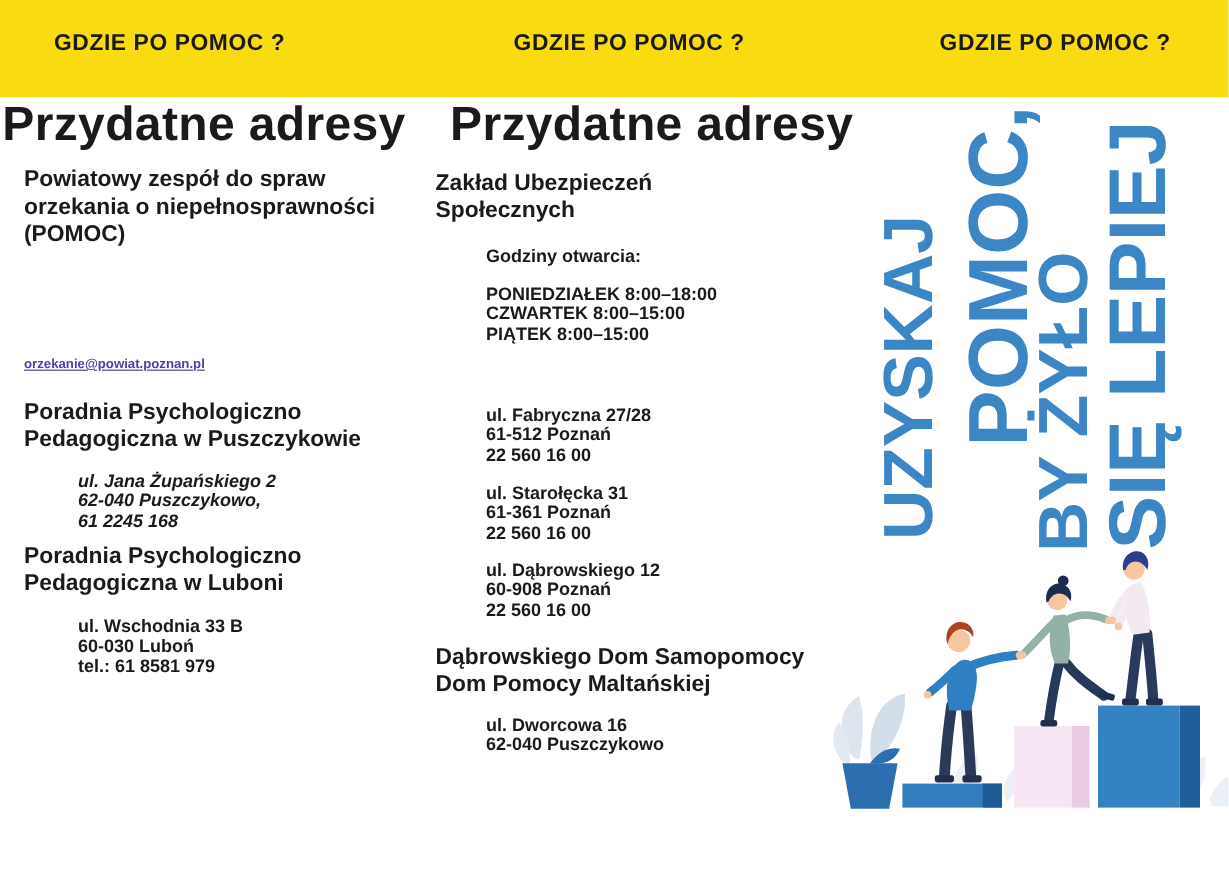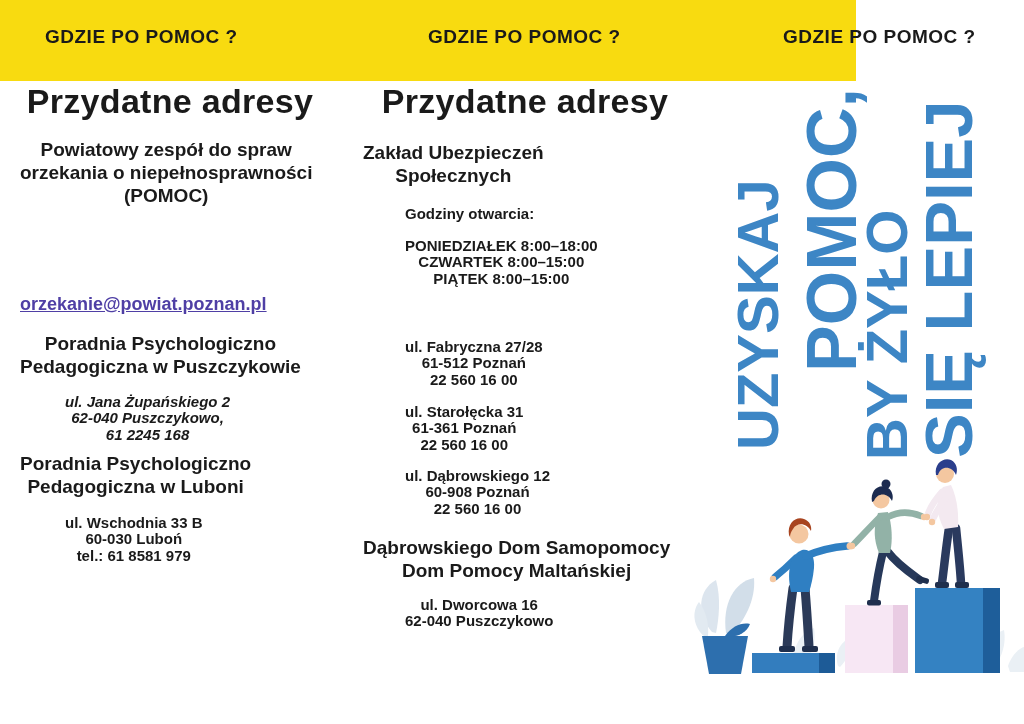--- a/index.html
+++ b/index.html
@@ -1,27 +1,27 @@
 <!DOCTYPE html>
 <html><head>
 <meta charset="utf-8">
 <style>
   html,body{margin:0;padding:0;background:#ffffff;}
   .page{position:relative;width:1024px;height:724px;background:#ffffff;overflow:hidden;
         font-family:"Liberation Sans","DejaVu Sans",sans-serif;color:#1a1a1a;}
-  .banner{position:absolute;left:0;top:0;width:856px;height:81px;background:#F8DB10;}
+  .banner{position:absolute;left:0;top:0;width:1024px;height:81px;background:#F8DB10;}
   .banner-item{position:absolute;top:26px;font-size:19px;font-weight:bold;letter-spacing:.5px;color:#1a1a1a;white-space:nowrap;}
   .b1{left:45px}.b2{left:428px}.b3{left:783px}
-  .h1{position:absolute;font-size:34px;font-weight:bold;letter-spacing:.3px;text-align:center;white-space:nowrap;}
+  .h1{position:absolute;font-size:40px;font-weight:bold;letter-spacing:.3px;text-align:center;white-space:nowrap;}
   .h1L{left:0;top:82px;width:340px;}
   .h1M{left:375px;top:82px;width:300px;}
-  .block{position:absolute;white-space:nowrap;text-align:center;}
+  .block{position:absolute;white-space:nowrap;}
   .org{font-size:19px;font-weight:bold;line-height:23px;}
   .addr{font-size:15px;font-weight:bold;line-height:16.3px;}
-  .email{font-size:18px;font-weight:bold;color:#4F3FA5;text-decoration:underline;}
+  .email{font-size:11px;font-weight:bold;color:#4F3FA5;text-decoration:underline;}
   .vword{position:absolute;transform:rotate(-90deg);transform-origin:0 0;line-height:1;
          white-space:nowrap;font-weight:bold;color:#3D86C5;}
   .w1{left:729px;top:450px;font-size:58px;}
   .w2{left:797px;top:372px;font-size:70px;}
   .w3{left:858px;top:460px;font-size:58px;}
   .w4{left:915px;top:458px;font-size:67px;}
   .illus{position:absolute;left:690px;top:440px;width:334px;height:284px;}
 </style>
 </head>
 <body>

